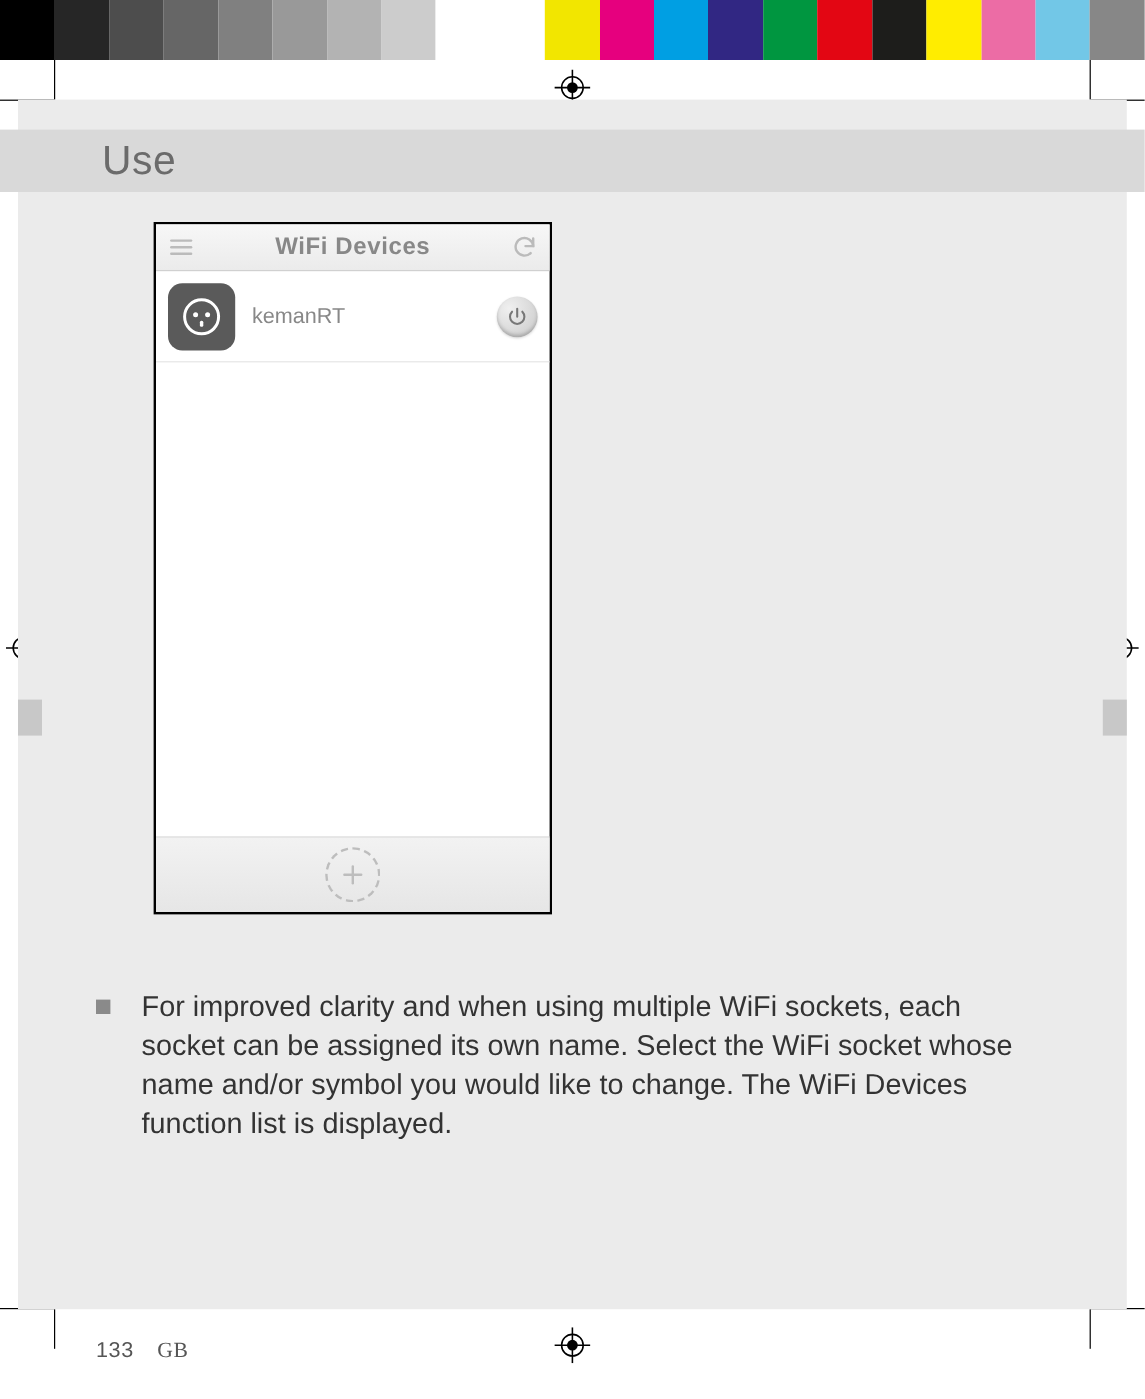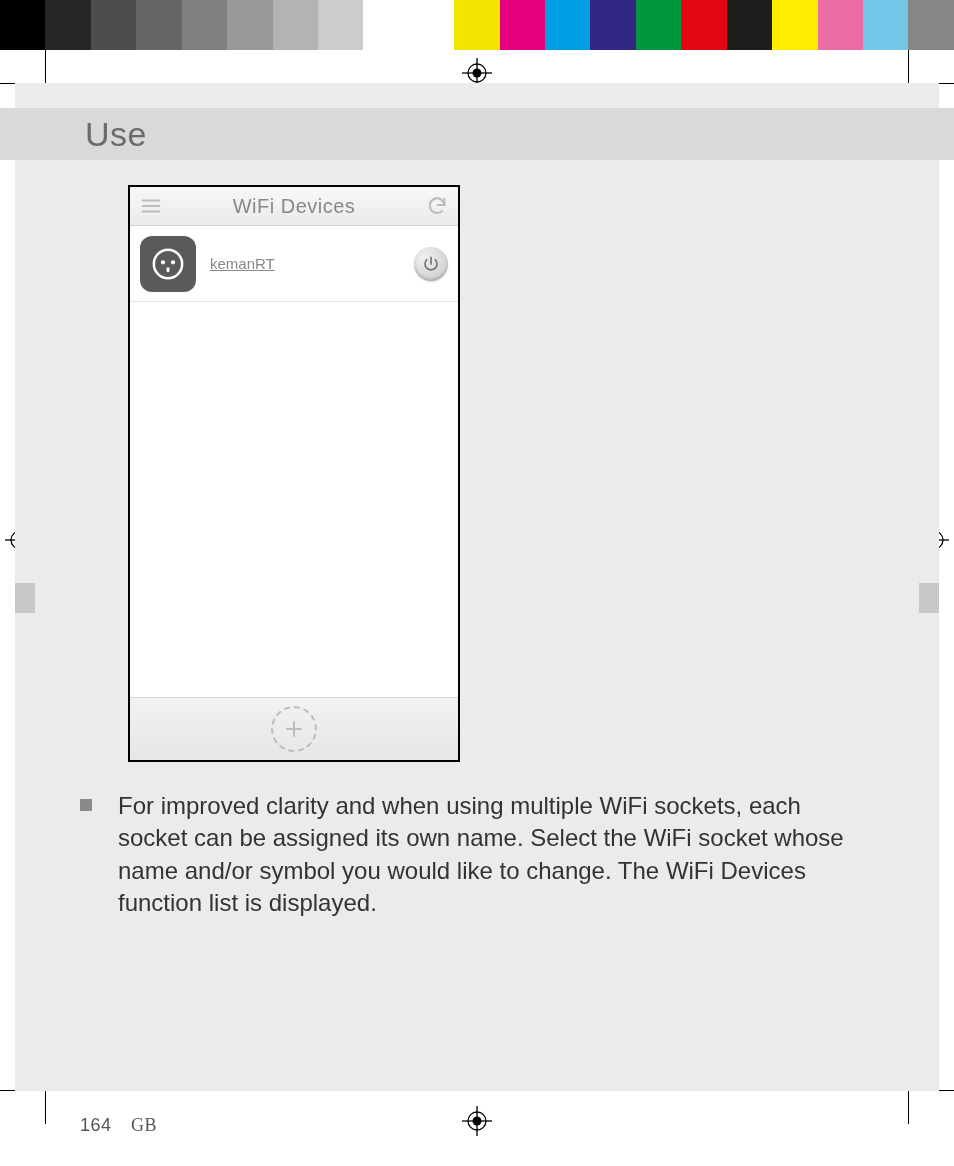--- a/index.html
+++ b/index.html
@@ -98,20 +98,21 @@
     border:2px solid #000;
     background:#fff;
     box-sizing:border-box;
   }
   .phone-top {
     height:38px;
     background: linear-gradient(#f7f7f7,#ebebeb);
     border-bottom:1px solid #d0d0d0;
     display:flex; align-items:center; justify-content:space-between;
     padding:0 10px;
+    font-weight:bold;
   }
   .hamburger-icon svg, .refresh-icon svg { width:22px; height:22px; display:block; }
   .phone-title {
     font-family: Arial, sans-serif;
     font-size:20px; color:#888; letter-spacing:0.5px;
   }
 
   .device-row {
     height:75px;
     border-bottom:1px solid #e5e5e5;
@@ -122,21 +123,21 @@
   .device-icon {
     width:56px; height:56px;
     background:#5a5a5a;
     border-radius:12px;
     display:flex; align-items:center; justify-content:center;
   }
   .device-icon svg { width:40px; height:40px; }
   .device-name {
     flex:1;
     font-family: Arial, sans-serif;
-    font-size:15px; color:#888;text-decoration:underline;
+    font-size:18px; color:#888;
   }
   .power-btn {
     width:34px; height:34px; border-radius:50%;
     background: radial-gradient(circle at 30% 30%, #f0f0f0, #c8c8c8);
     display:flex; align-items:center; justify-content:center;
     box-shadow: inset 0 -2px 3px rgba(0,0,0,.2), 0 1px 2px rgba(0,0,0,.15);
   }
   .power-btn svg { width:18px; height:18px; }
 
   .phone-bottom {
@@ -150,21 +151,21 @@
     width:42px; height:42px; border-radius:50%;
     border:2px dashed #bdbdbd;
     display:flex; align-items:center; justify-content:center;
     color:#bdbdbd; font-size:28px; line-height:0;
   }
 
   
   .body-text {
     position:absolute;
     left:80px; right:90px;
-    top:790px;
+    top:824px;
     font-size:24px;
     color:#333;
     font-weight:300;
     line-height:1.35;
   }
   .bullet-row { display:flex; gap:26px; }
   .bullet-square {
     width:12px; height:12px; background:#8a8a8a;
     flex:0 0 12px; margin-top:9px;
   }
@@ -307,15 +308,15 @@
 </div>
 
 <div class="body-text">
   <div class="bullet-row">
     <div class="bullet-square"></div>
     <div class="bullet-text">For improved clarity and when using multiple WiFi sockets, each socket can be assigned its own name. Select the WiFi socket whose name and/or symbol you would like to change. The WiFi Devices function list is displayed.</div>
   </div>
 </div>
 
 <div class="footer">
-  <span>164</span>
+  <span>133</span>
   <span class="region">GB</span>
 </div>
 
 </body></html>

